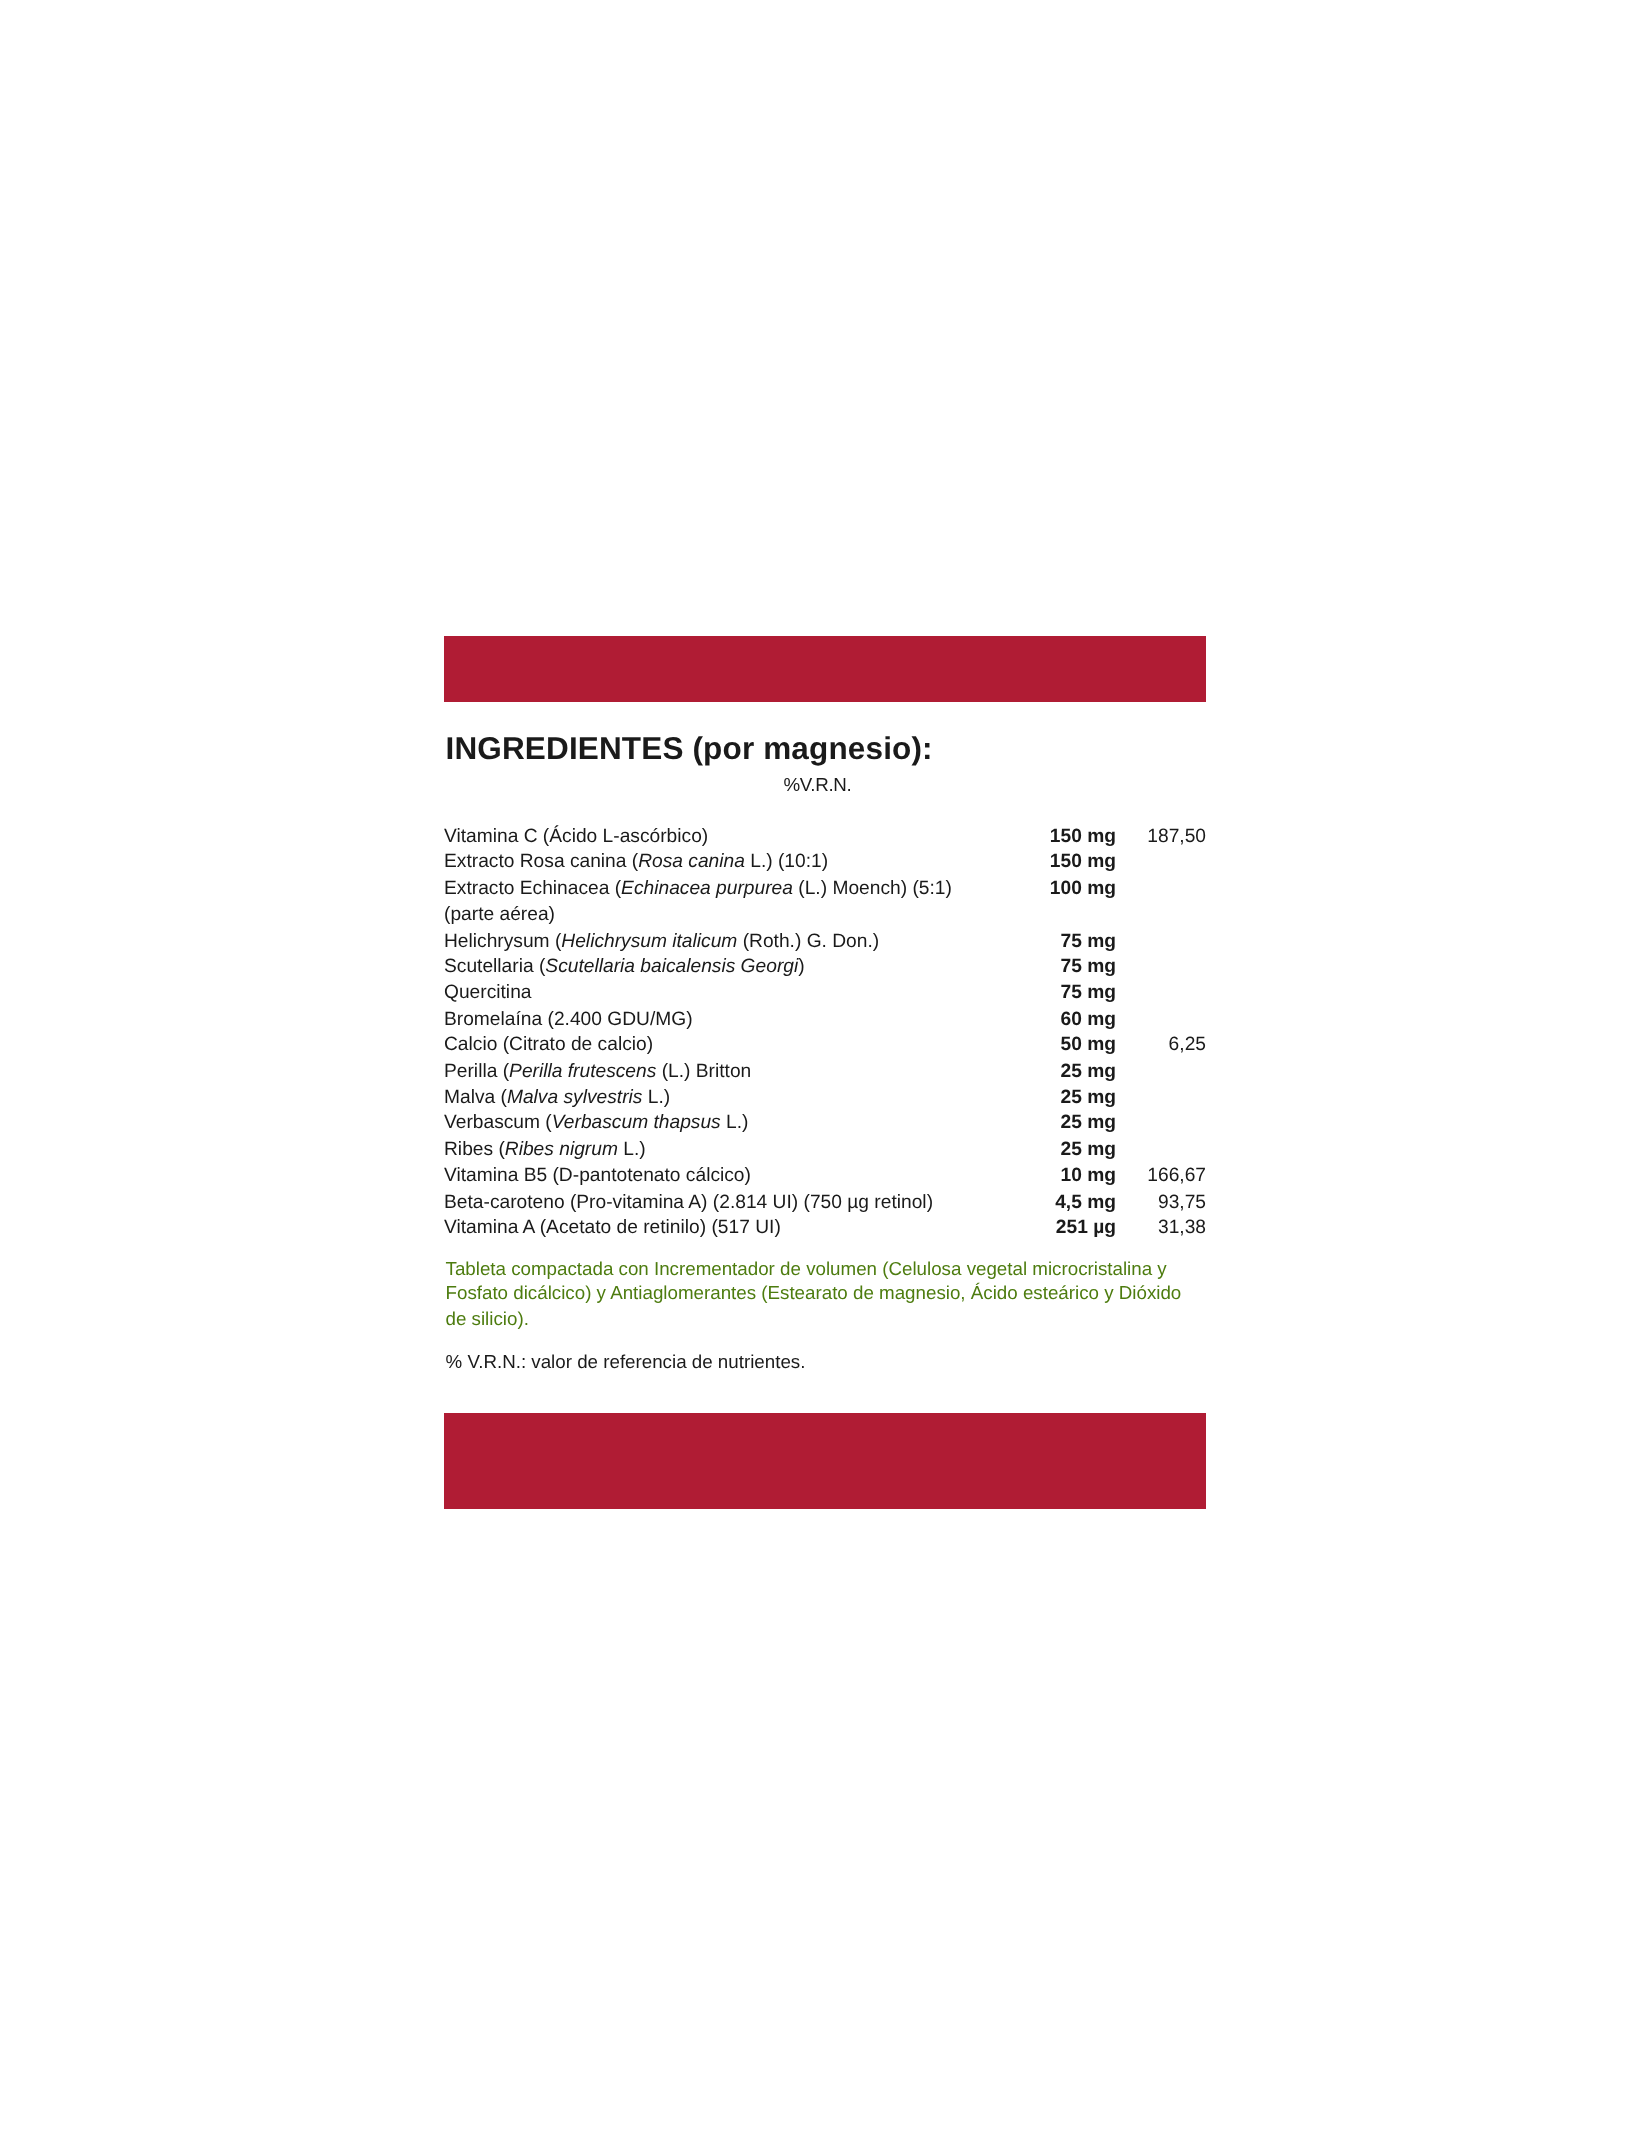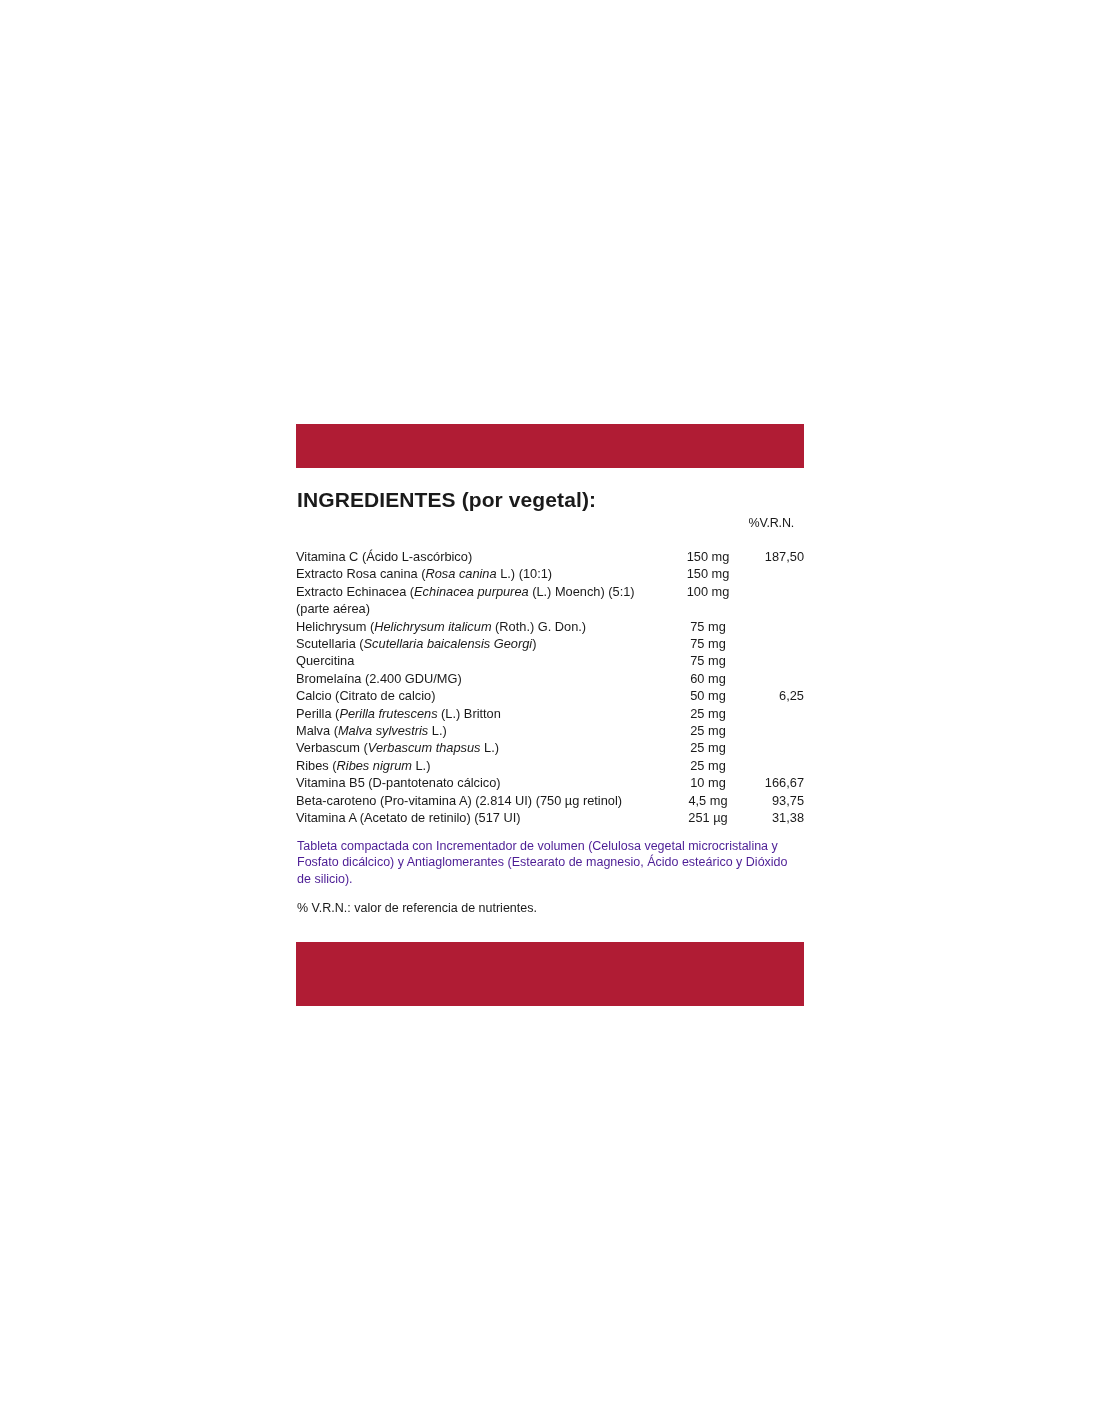--- a/index.html
+++ b/index.html
@@ -37,21 +37,21 @@
   }
   .title {
     font-size: 21px;
     font-weight: bold;
     color: #1a1a1a;
     margin: 20px 0 0 0;
     padding-left: 1px;
     letter-spacing: 0.1px;
   }
   .vrn-head {
-    text-align: right;
+    text-align: center;
     font-size: 12.5px;
     color: #1a1a1a;
     margin-top: 4px;
     padding-right: 10px;
     letter-spacing: -0.2px;
   }
   table.ing {
     border-collapse: collapse;
     width: 100%;
     margin-top: 18px;
@@ -62,36 +62,37 @@
     color: #1a1a1a;
     padding: 0;
     vertical-align: top;
     white-space: nowrap;
   }
   td.name {
     padding-left: 1px;
     white-space: normal;
   }
   td.amt {
-    text-align: center;
+    text-align: right;
     width: 72px;
     padding-right: 12px;
+    font-weight: bold;
   }
   td.vrn {
     text-align: right;
     width: 60px;
     padding-right: 10px;
   }
   em.sci {
     font-style: italic;
   }
   .note {
     font-size: 12.5px;
     line-height: 16.5px;
-    color: #4c1d95;
+    color: #4d7c0f;
     margin-top: 11px;
     padding-left: 1px;
     padding-right: 14px;
   }
   .legend {
     font-size: 12.5px;
     line-height: 16px;
     color: #1a1a1a;
     margin-top: 13px;
     padding-left: 1px;
@@ -102,21 +103,21 @@
 </style>
 </head>
 <body>
 
 <div class="panel">
 
   <div class="bar"></div>
 
   <div class="content">
 
-    <div class="title">INGREDIENTES (por vegetal):</div>
+    <div class="title">INGREDIENTES (por magnesio):</div>
 
     <div class="vrn-head">%V.R.N.</div>
 
     <table class="ing">
       <tbody>
           <tr>
             <td class="name">Vitamina C (Ácido L-ascórbico)</td>
             <td class="amt">150 mg</td>
             <td class="vrn">187,50</td>
           </tr>

